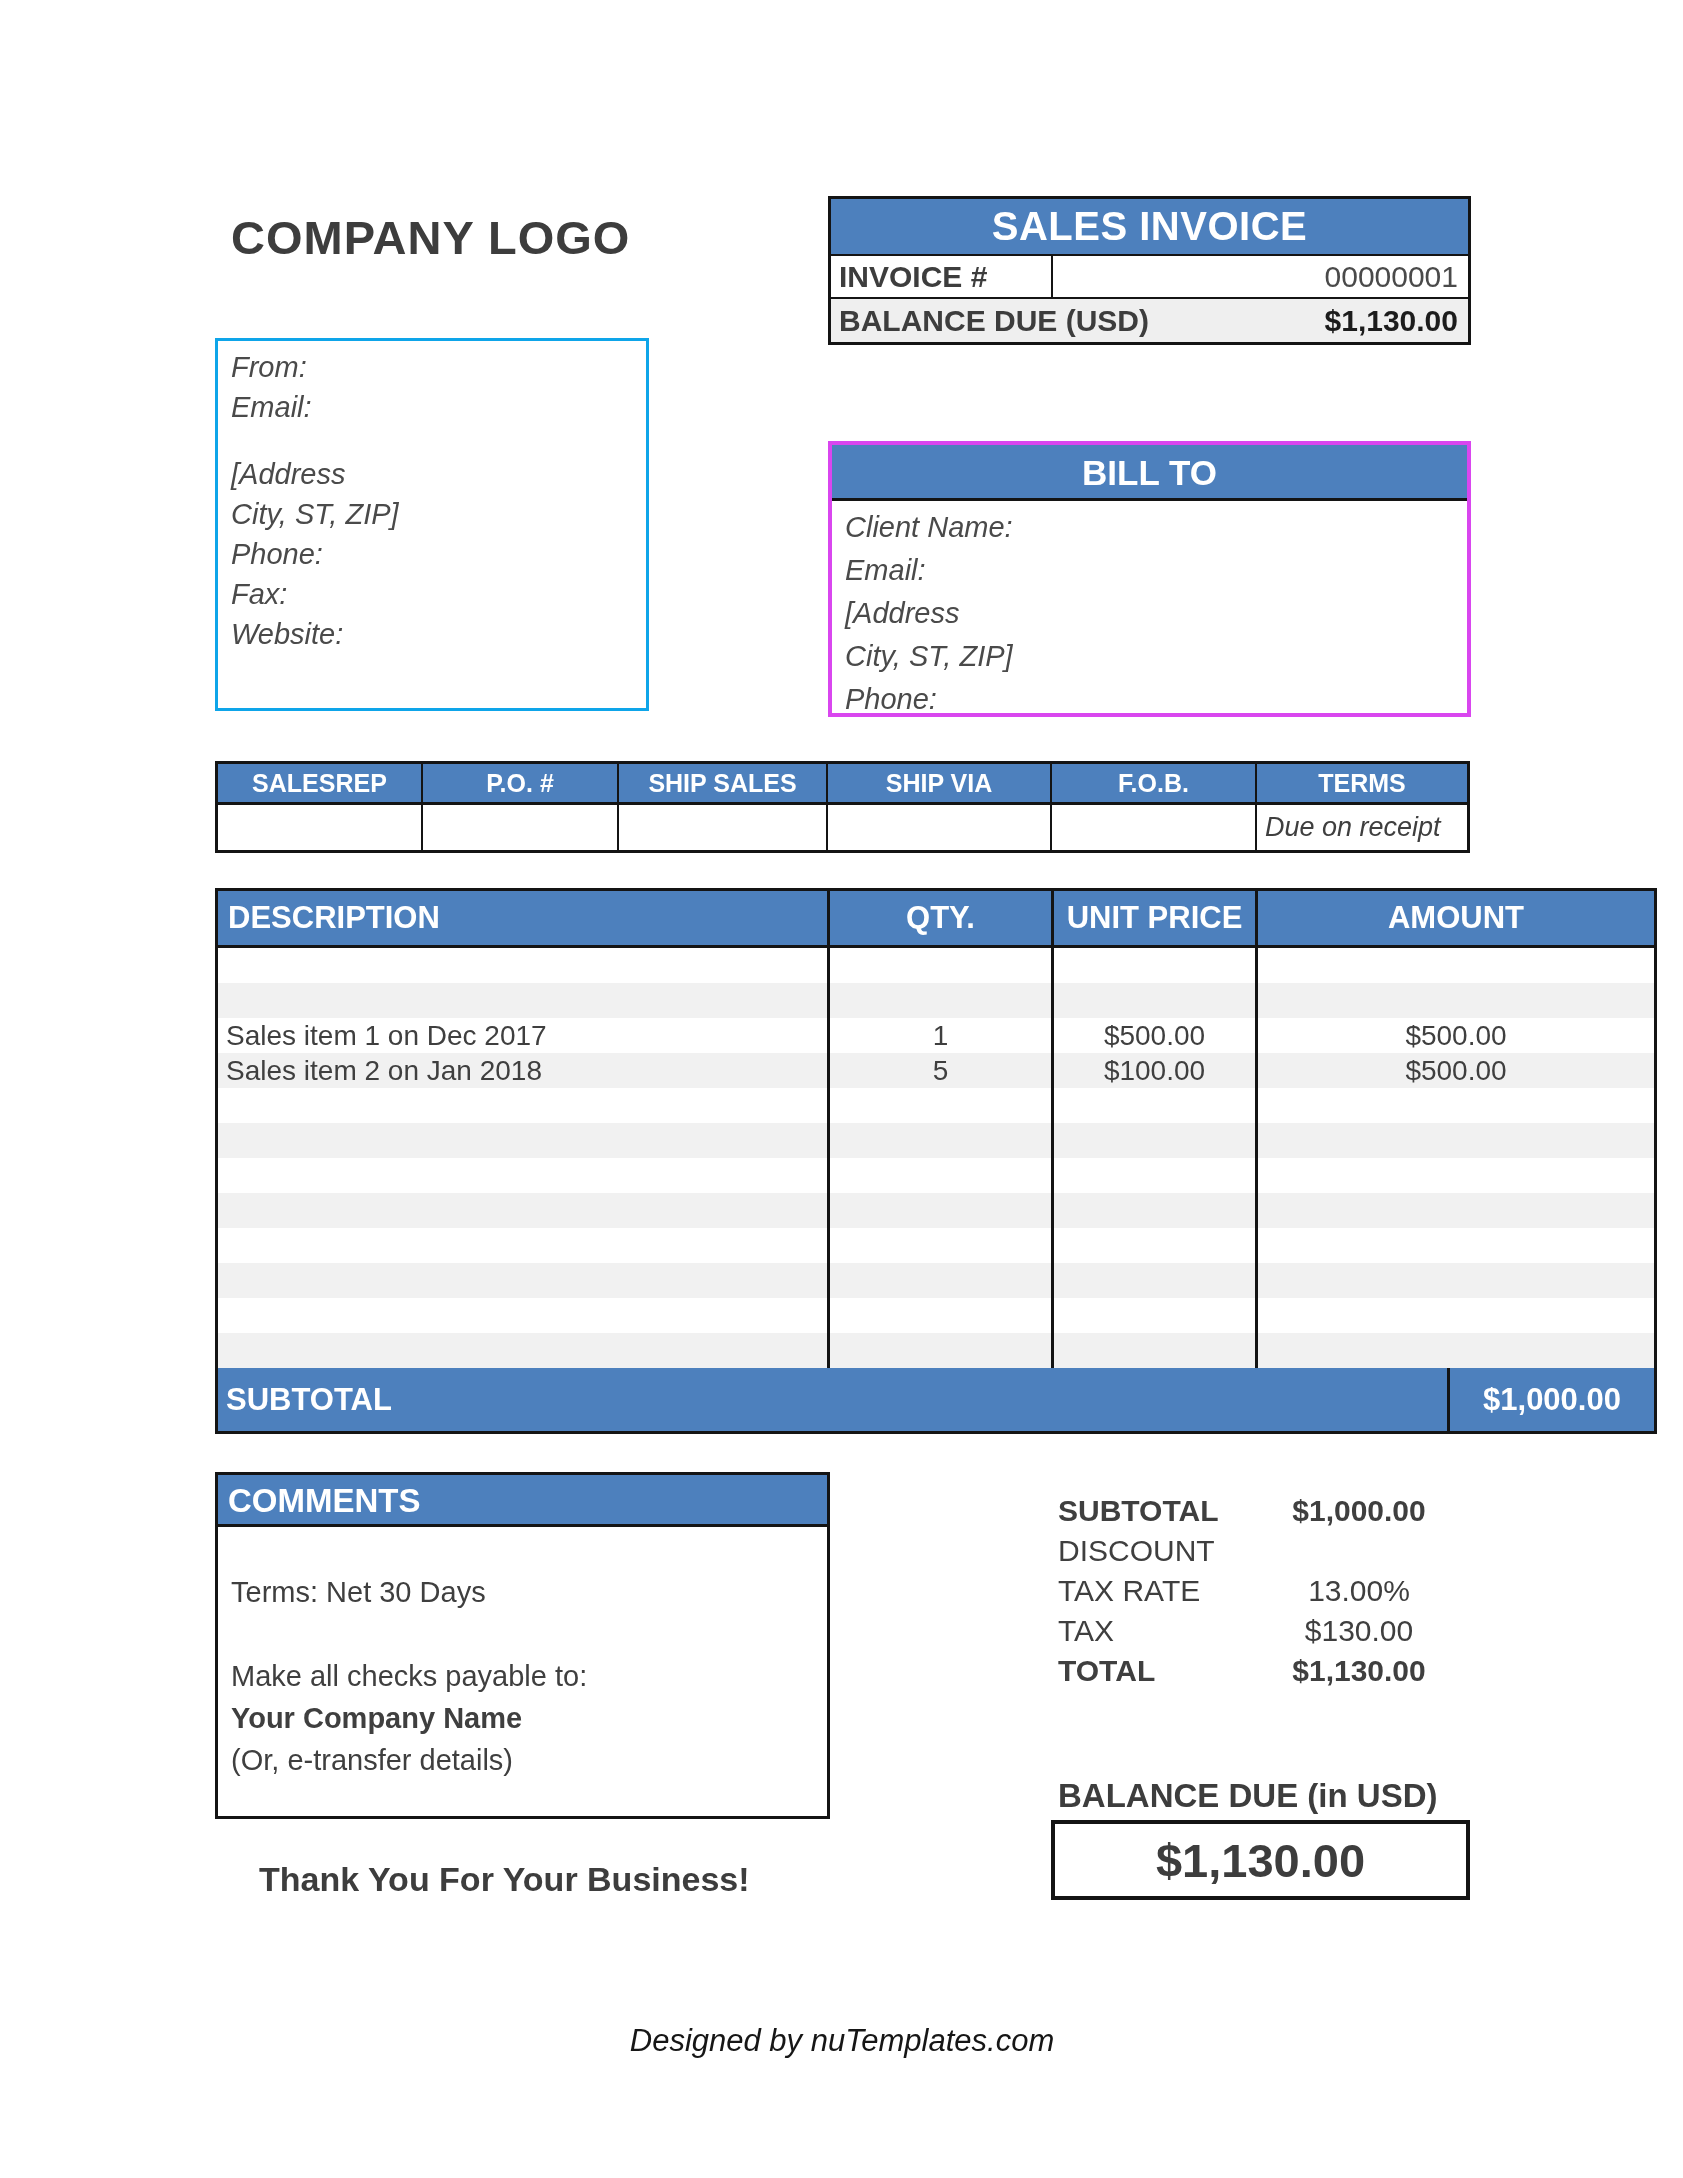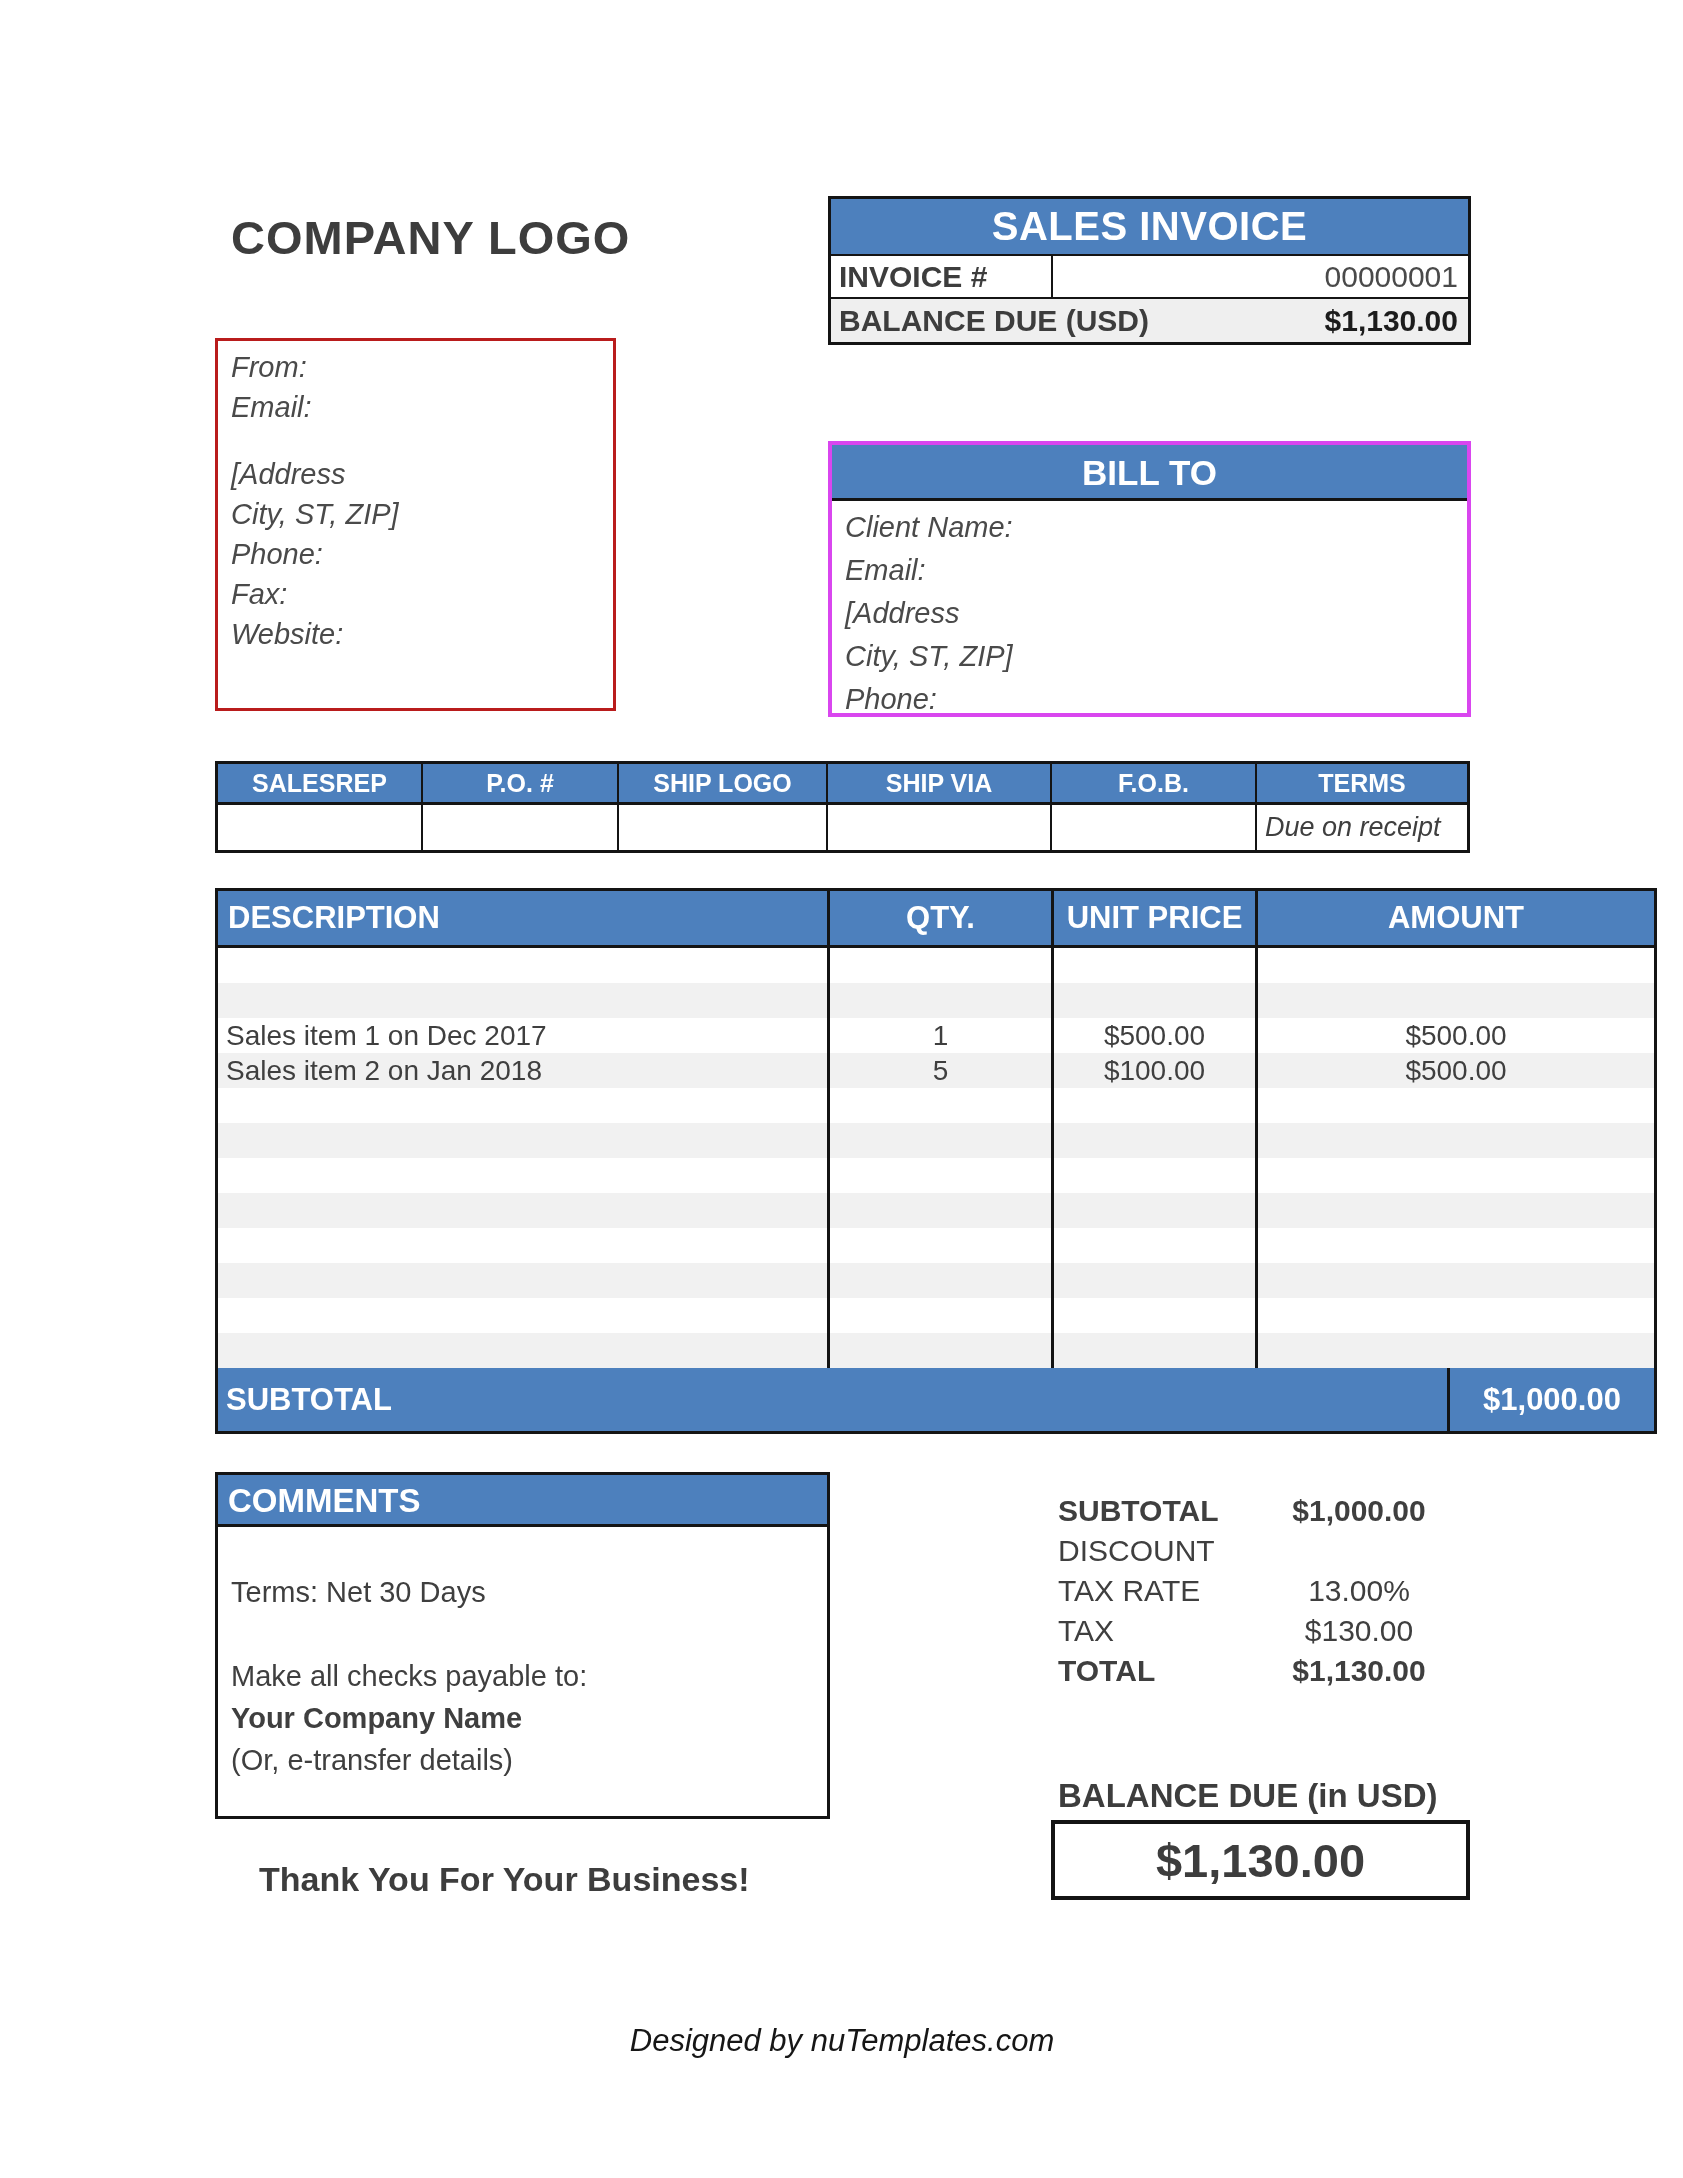--- a/index.html
+++ b/index.html
@@ -29,22 +29,22 @@
   .inv-row { display: flex; border-top: 2px solid #141414; height: 43px; align-items: stretch; font-size: 30px; }
   .inv-row .lbl { width: 222px; font-weight: bold; color: #3d3d3d; padding-left: 8px; display: flex; align-items: center; }
   .inv-row.divided .lbl { border-right: 2px solid #141414; }
   .inv-row .val { flex: 1; display: flex; align-items: center; justify-content: flex-end; padding-right: 10px; color: #4a4a4a; }
   .inv-row.balance { background: #efefef; height: 45px; }
   .inv-row.balance .lbl { width: auto; }
   .inv-row.balance .val { font-weight: bold; color: #1c1c1c; }
 
   
   #from-box {
-    left: 215px; top: 338px; width: 401px; height: 373px;
-    border: 3px solid #b91c1c; padding: 6px 0 0 13px;
+    left: 215px; top: 338px; width: 434px; height: 373px;
+    border: 3px solid #0ea5e9; padding: 6px 0 0 13px;
     font-style: italic; font-size: 29px; color: #4a4a4a;
   }
   .ln { line-height: 40px; }
   .ln.gap { margin-top: 27px; }
 
   
   #billto-box { left: 828px; top: 441px; width: 643px; border: 4px solid #d946ef; }
   #billto-box .bt-header {
     height: 56px; background: #4d80bd; border-bottom: 3px solid #141414;
     color: #fff; font-size: 35px; font-weight: bold; text-align: center; line-height: 56px;
@@ -155,21 +155,21 @@
       <div class="ln">[Address</div>
       <div class="ln">City, ST, ZIP]</div>
       <div class="ln">Phone:</div>
     </div>
 </div>
 
 <div class="abs" id="ship-table">
   <div class="sh-row sh-head" id="ship-head">
       <div class="cell sh-c0">SALESREP</div>
       <div class="cell sh-c1">P.O. #</div>
-      <div class="cell sh-c2">SHIP LOGO</div>
+      <div class="cell sh-c2">SHIP SALES</div>
       <div class="cell sh-c3">SHIP VIA</div>
       <div class="cell sh-c4">F.O.B.</div>
       <div class="cell sh-c5">TERMS</div>
     </div>
   <div class="sh-row sh-data" id="ship-data">
       <div class="cell sh-c0"></div>
       <div class="cell sh-c1"></div>
       <div class="cell sh-c2"></div>
       <div class="cell sh-c3"></div>
       <div class="cell sh-c4"></div>

